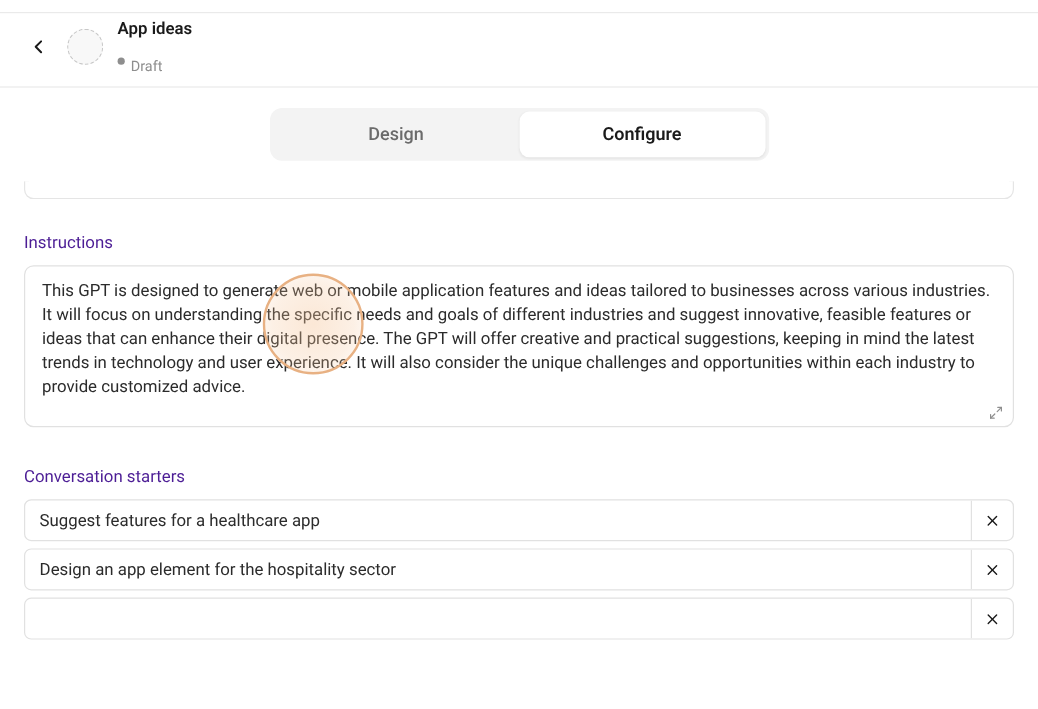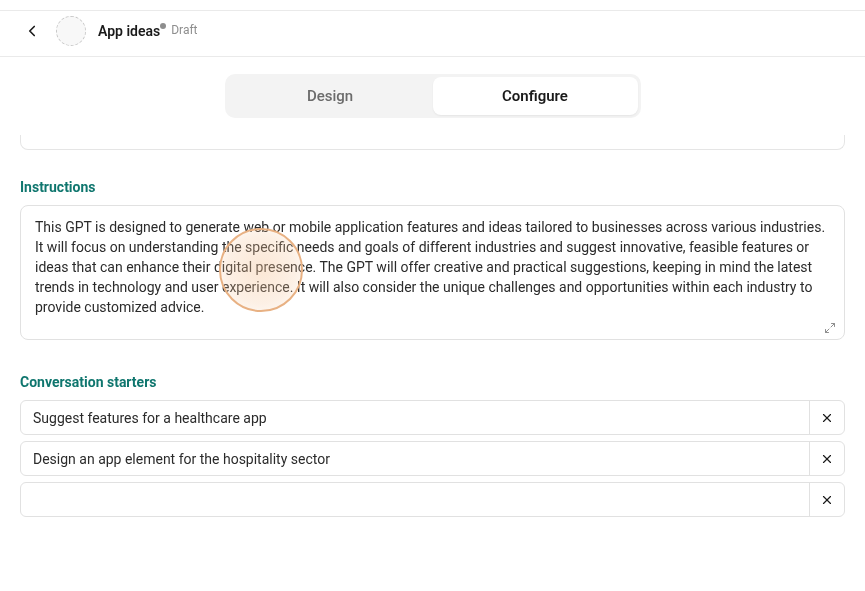--- a/index.html
+++ b/index.html
@@ -39,22 +39,22 @@
     }
     .avatar {
       width: 30px;
       height: 30px;
       border: 1px dashed #c8c8c8;
       border-radius: 50%;
       background: #f8f8f8;
     }
     .title-block {
       display: flex;
-      flex-direction: row;
-      gap: 0;
+      flex-direction: column;
+      gap: 16px;
     }
     .title {
       font-size: 14px;
       font-weight: 600;
       color: #1a1a1a;
     }
     .status-row {
       display: flex;
       gap: 5px;
     }
@@ -105,22 +105,22 @@
     }
     .field-partial-top {
       border: 1px solid #e5e5e5;
       border-top: none;
       border-radius: 0 0 8px 8px;
       height: 15px;
       margin-bottom: 29px;
     }
     .section-heading {
       font-size: 14px;
-      font-weight: 700;
-      color: #0f766e;
+      font-weight: 400;
+      color: #4c1d95;
       margin-bottom: 10px;
     }
     .textarea-wrap {
       position: relative;
       border: 1px solid #e1e1e1;
       border-radius: 8px;
       padding: 12px 14px 22px 14px;
       margin-bottom: 34px;
     }
     .textarea-content {

